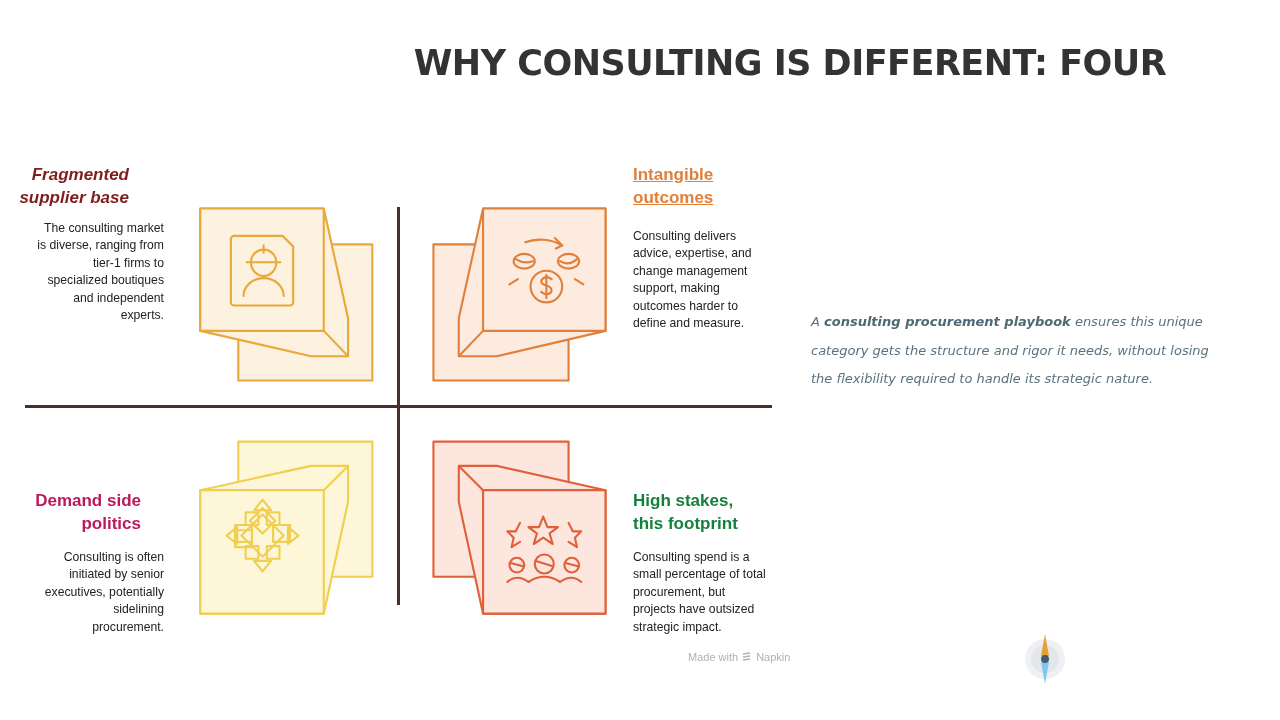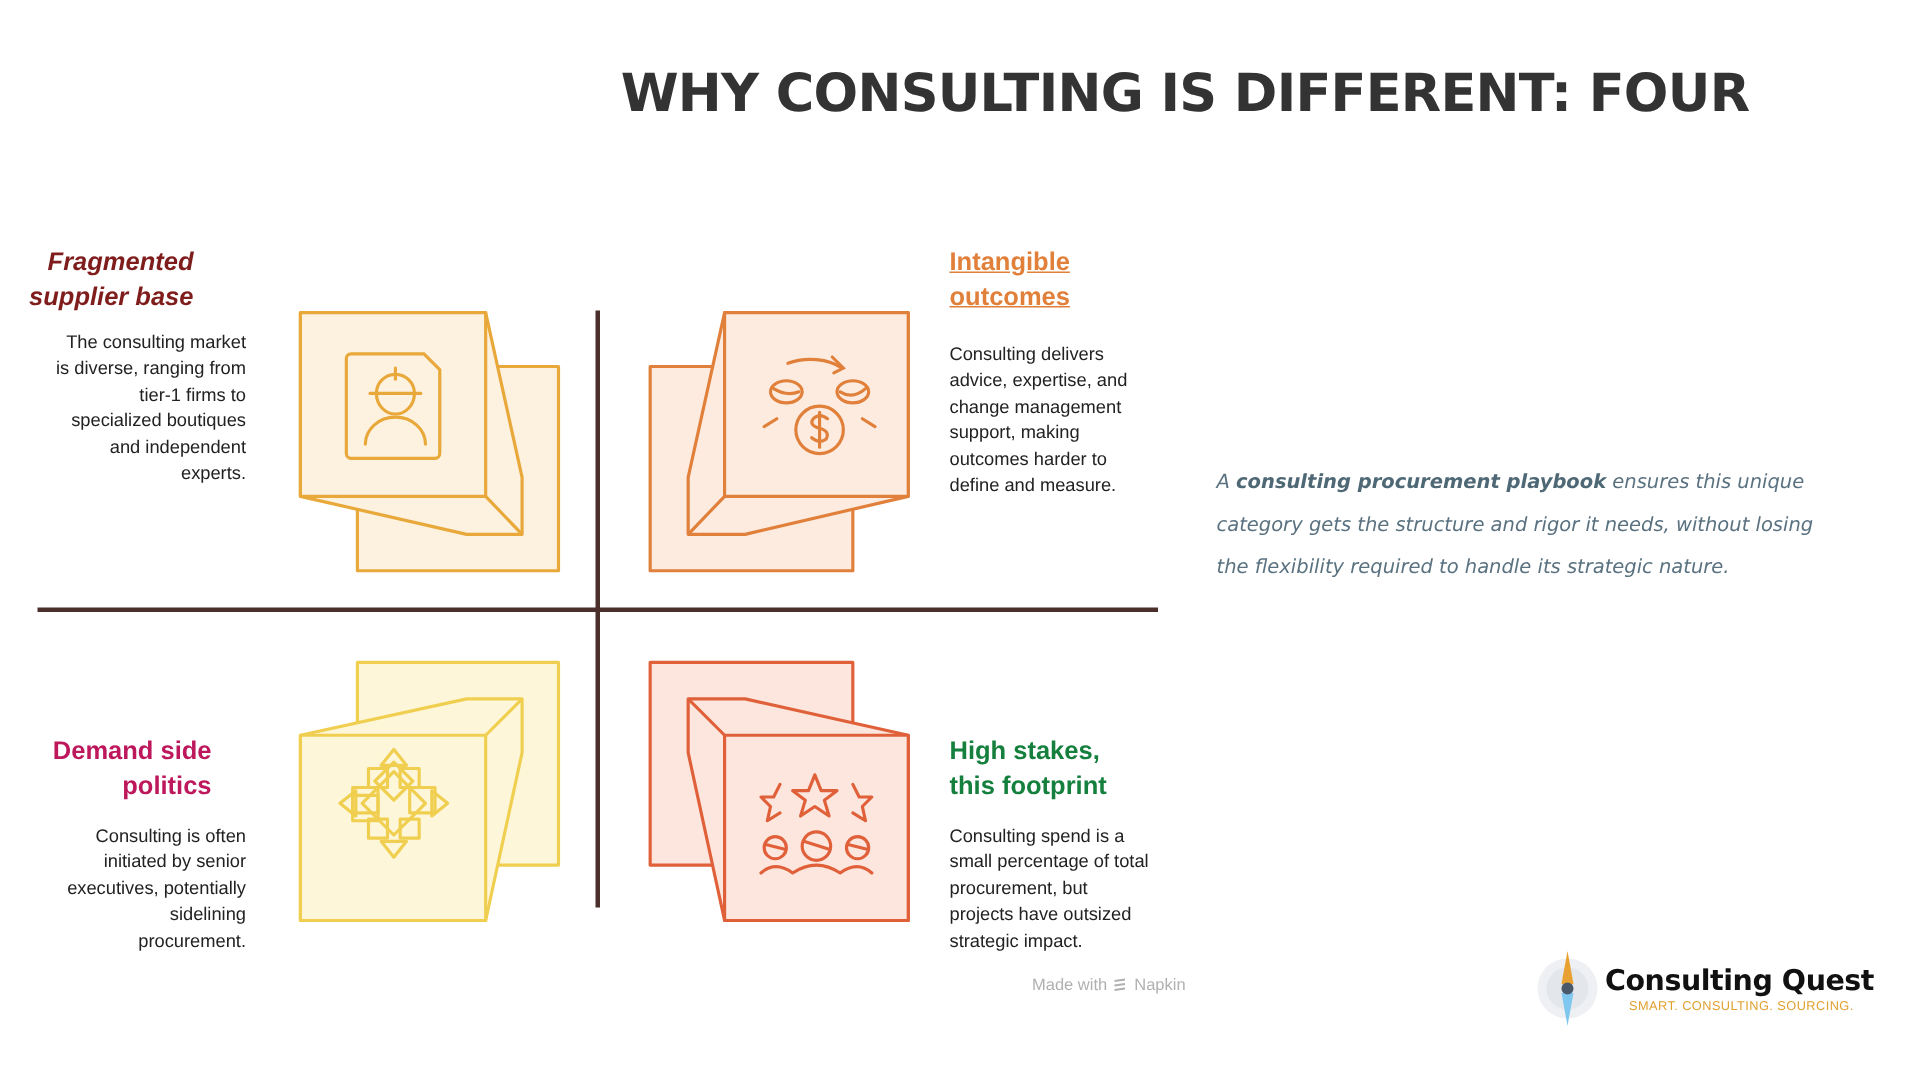--- a/index.html
+++ b/index.html
@@ -206,17 +206,13 @@
 </div>
 
 <div class="logo">
   <svg class="logo-mark" viewBox="0 0 46 54">
     <circle cx="23" cy="27" r="20" fill="#eef0f3"></circle>
     <circle cx="23" cy="27" r="14" fill="#e3e6ea"></circle>
     <polygon points="23,2 27,24 19,24" fill="#e8a030"></polygon>
     <polygon points="23,52 27,30 19,30" fill="#7ec8f0"></polygon>
     <circle cx="23" cy="27" r="4" fill="#4a5a6a"></circle>
   </svg>
-  <div class="logo-text">
-    <div class="logo-name">Consulting Quest</div>
-    <div class="logo-tag">SMART. CONSULTING. SOURCING.</div>
-  </div>
 </div>
 
 </body></html>

